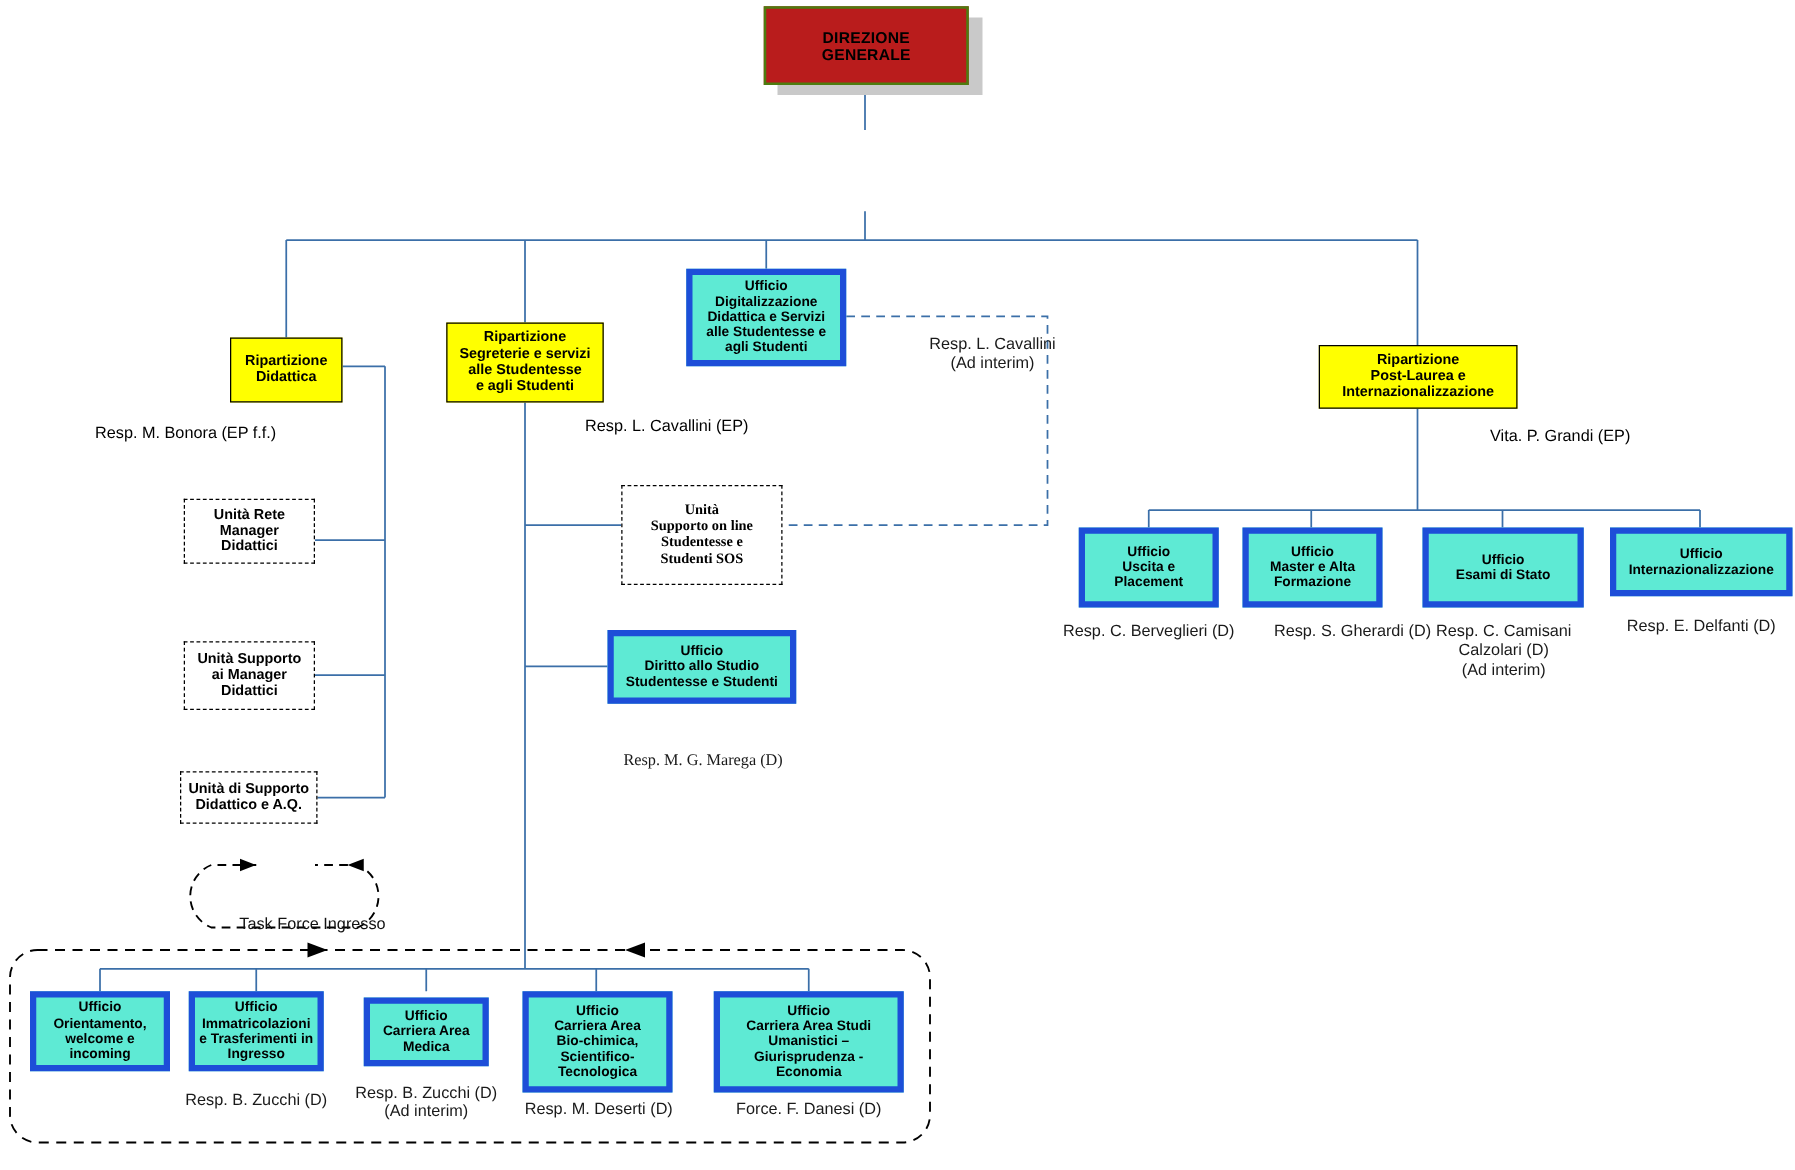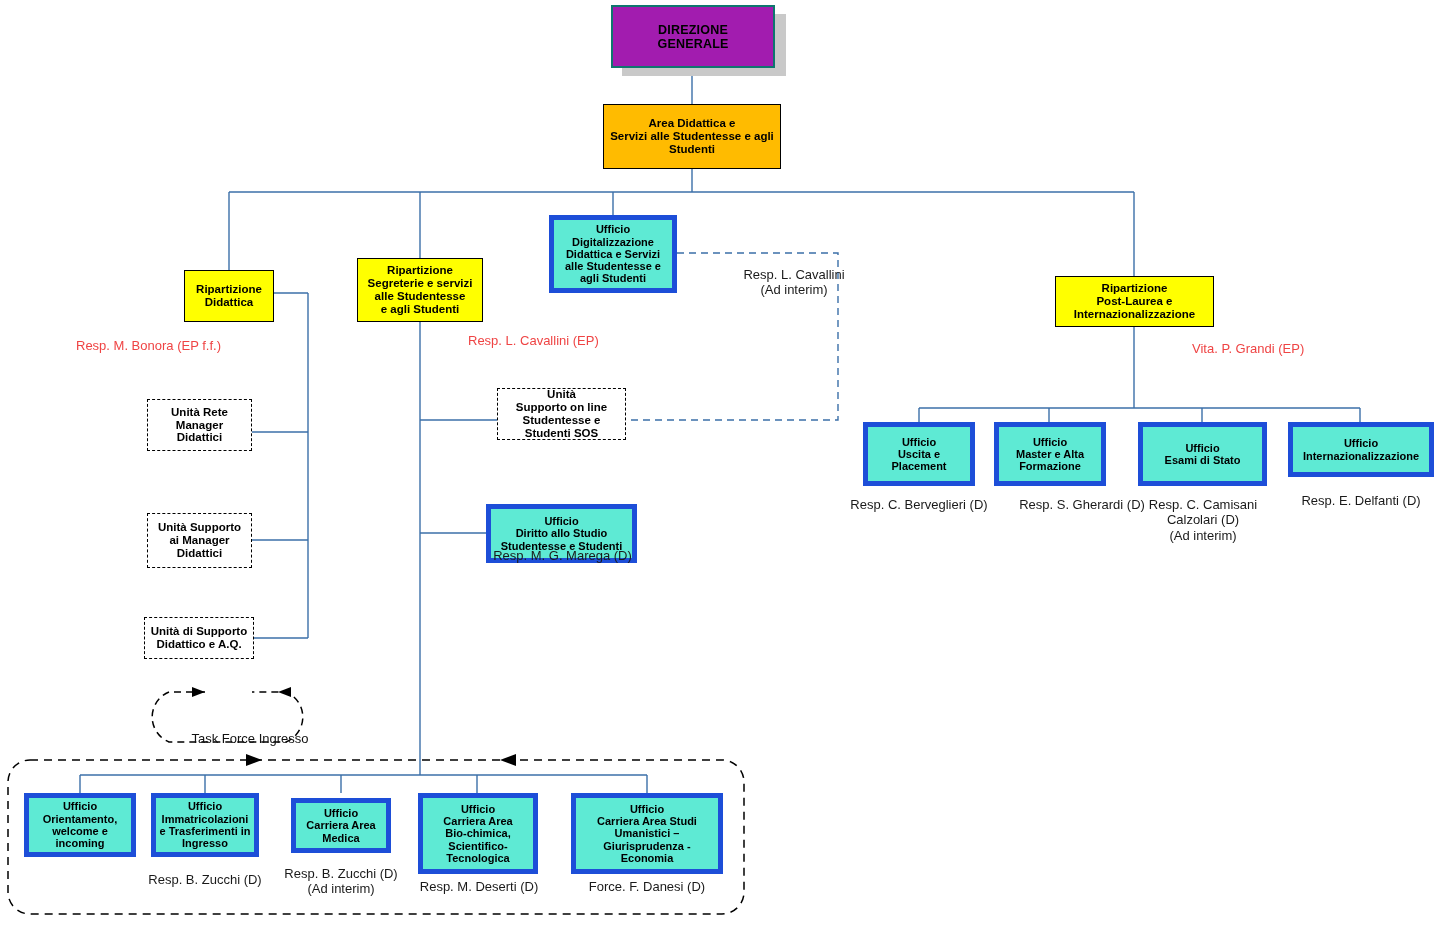--- a/index.html
+++ b/index.html
@@ -1,27 +1,27 @@
 <!DOCTYPE html>
 <html><head>
 <meta charset="utf-8">
 <style>
   html,body{margin:0;padding:0;background:#ffffff;}
   body{width:1436px;height:936px;font-family:"Liberation Sans",sans-serif;}
   #stage{position:relative;width:1436px;height:936px;overflow:hidden;}
   svg.wires{position:absolute;left:0;top:0;width:1436px;height:936px;pointer-events:none;}
   .node{position:absolute;box-sizing:border-box;display:flex;align-items:center;justify-content:center;text-align:center;font-weight:bold;color:#000;line-height:1.12;}
-  .n-orange{background:#a21caf;border:2px solid #0f766e;font-size:12.5px;letter-spacing:.2px;}
+  .n-orange{background:#b91c1c;border:2px solid #4d7c0f;font-size:12.5px;letter-spacing:.2px;}
   .n-yellowdark{background:#FFBB00;border:1px solid #000;font-size:11.5px;}
   .n-yellow{background:#FFFF00;border:1px solid #000;font-size:11.5px;}
   .n-blue{background:#5eead4;border:5px solid #1d4ed8;font-size:11px;}
   .n-dash{background:#ffffff;border:1.4px dashed #000;font-size:11.5px;}
   .shadow{position:absolute;background:#C9C9C9;}
   .cap{position:absolute;font-size:13px;color:#1a1a1a;font-weight:normal;text-align:center;line-height:1.18;}
-  .capL{position:absolute;font-size:13px;color:#ef4444;font-weight:normal;text-align:left;line-height:1.18;}
+  .capL{position:absolute;font-size:13px;color:#000000;font-weight:normal;text-align:left;line-height:1.18;}
   .tf-label{position:absolute;font-size:13px;color:#111;font-weight:normal;text-align:center;}
   .proc-label{position:absolute;font-size:13px;color:#111;font-weight:normal;text-align:center;}
 </style>
 </head>
 <body>
 
 <div id="stage">
 
   <svg class="wires" viewBox="0 0 1436 936">
     <g stroke="#3B6FA8" stroke-width="1.4" fill="none">
@@ -75,42 +75,41 @@
     <g stroke="#000000" stroke-width="1.5" fill="none" stroke-dasharray="8,6">
       <path d="M30,760 L722,760 A22,22 0 0 1 744,782 L744,892 A22,22 0 0 1 722,914 L30,914 A22,22 0 0 1 8,892 L8,782 A22,22 0 0 1 30,760 Z"></path>
     </g>
     <polygon points="262,760 246,754 246,766" fill="#000"></polygon>
     <polygon points="500,760 516,754 516,766" fill="#000"></polygon>
   </svg>
 
   <div class="shadow" style="left:622px;top:14px;width:164px;height:62px;"></div>
   <div class="node n-orange" style="left:611px;top:5px;width:164px;height:63px;">DIREZIONE<br>GENERALE</div>
 
-  <div class="node n-yellowdark" style="left:603px;top:104px;width:178px;height:65px;">Area Didattica e<br>Servizi alle Studentesse e agli<br>Studenti</div>
 
   <div class="node n-yellow" style="left:184px;top:270px;width:90px;height:52px;">Ripartizione<br>Didattica</div>
   <div class="capL" style="left:76px;top:338px;width:220px;">Resp. M. Bonora (EP f.f.)</div>
 
   <div class="node n-yellow" style="left:357px;top:258px;width:126px;height:64px;">Ripartizione<br>Segreterie e servizi<br>alle Studentesse<br>e agli Studenti</div>
   <div class="capL" style="left:452px;top:333px;width:220px;margin-left:16px;">Resp. L. Cavallini (EP)</div>
 
   <div class="node n-blue" style="left:549px;top:215px;width:128px;height:78px;">Ufficio<br>Digitalizzazione<br>Didattica e Servizi<br>alle Studentesse e<br>agli Studenti</div>
   <div class="cap" style="left:680px;top:267px;width:228px;">Resp. L. Cavallini<br>(Ad interim)</div>
 
   <div class="node n-yellow" style="left:1055px;top:276px;width:159px;height:51px;">Ripartizione<br>Post-Laurea e<br>Internazionalizzazione</div>
   <div class="capL" style="left:1192px;top:341px;width:230px;">Vita. P. Grandi (EP)</div>
 
   <div class="node n-dash" style="left:147px;top:399px;width:105px;height:52px;">Unità Rete<br>Manager<br>Didattici</div>
   <div class="node n-dash" style="left:147px;top:513px;width:105px;height:55px;">Unità Supporto<br>ai Manager<br>Didattici</div>
   <div class="node n-dash" style="left:144px;top:617px;width:110px;height:42px;">Unità di Supporto<br>Didattico e A.Q.</div>
 
-  <div class="node n-dash" style="left:497px;top:388px;width:129px;height:52px;">Unità<br>Supporto on line<br>Studentesse e<br>Studenti SOS</div>
+  <div class="node n-dash" style="left:497px;top:388px;width:129px;height:80px;font-family:Liberation Serif, serif;">Unità<br>Supporto on line<br>Studentesse e<br>Studenti SOS</div>
 
   <div class="node n-blue" style="left:486px;top:504px;width:151px;height:59px;">Ufficio<br>Diritto allo Studio<br>Studentesse e Studenti</div>
-  <div class="cap" style="left:475px;top:548px;width:175px;">Resp. M. G. Marega (D)</div>
+  <div class="cap" style="left:475px;top:600px;width:175px;font-family:Liberation Serif, serif;">Resp. M. G. Marega (D)</div>
 
   <div class="node n-blue" style="left:863px;top:422px;width:112px;height:64px;">Ufficio<br>Uscita e<br>Placement</div>
   <div class="cap" style="left:832px;top:497px;width:174px;">Resp. C. Berveglieri (D)</div>
 
   <div class="node n-blue" style="left:994px;top:422px;width:112px;height:64px;">Ufficio<br>Master e Alta<br>Formazione</div>
   <div class="cap" style="left:1000px;top:497px;width:164px;">Resp. S. Gherardi (D)</div>
 
   <div class="node n-blue" style="left:1138px;top:422px;width:129px;height:64px;">Ufficio<br>Esami di Stato</div>
   <div class="cap" style="left:1118px;top:497px;width:170px;">Resp. C. Camisani<br>Calzolari (D)<br>(Ad interim)</div>
 

